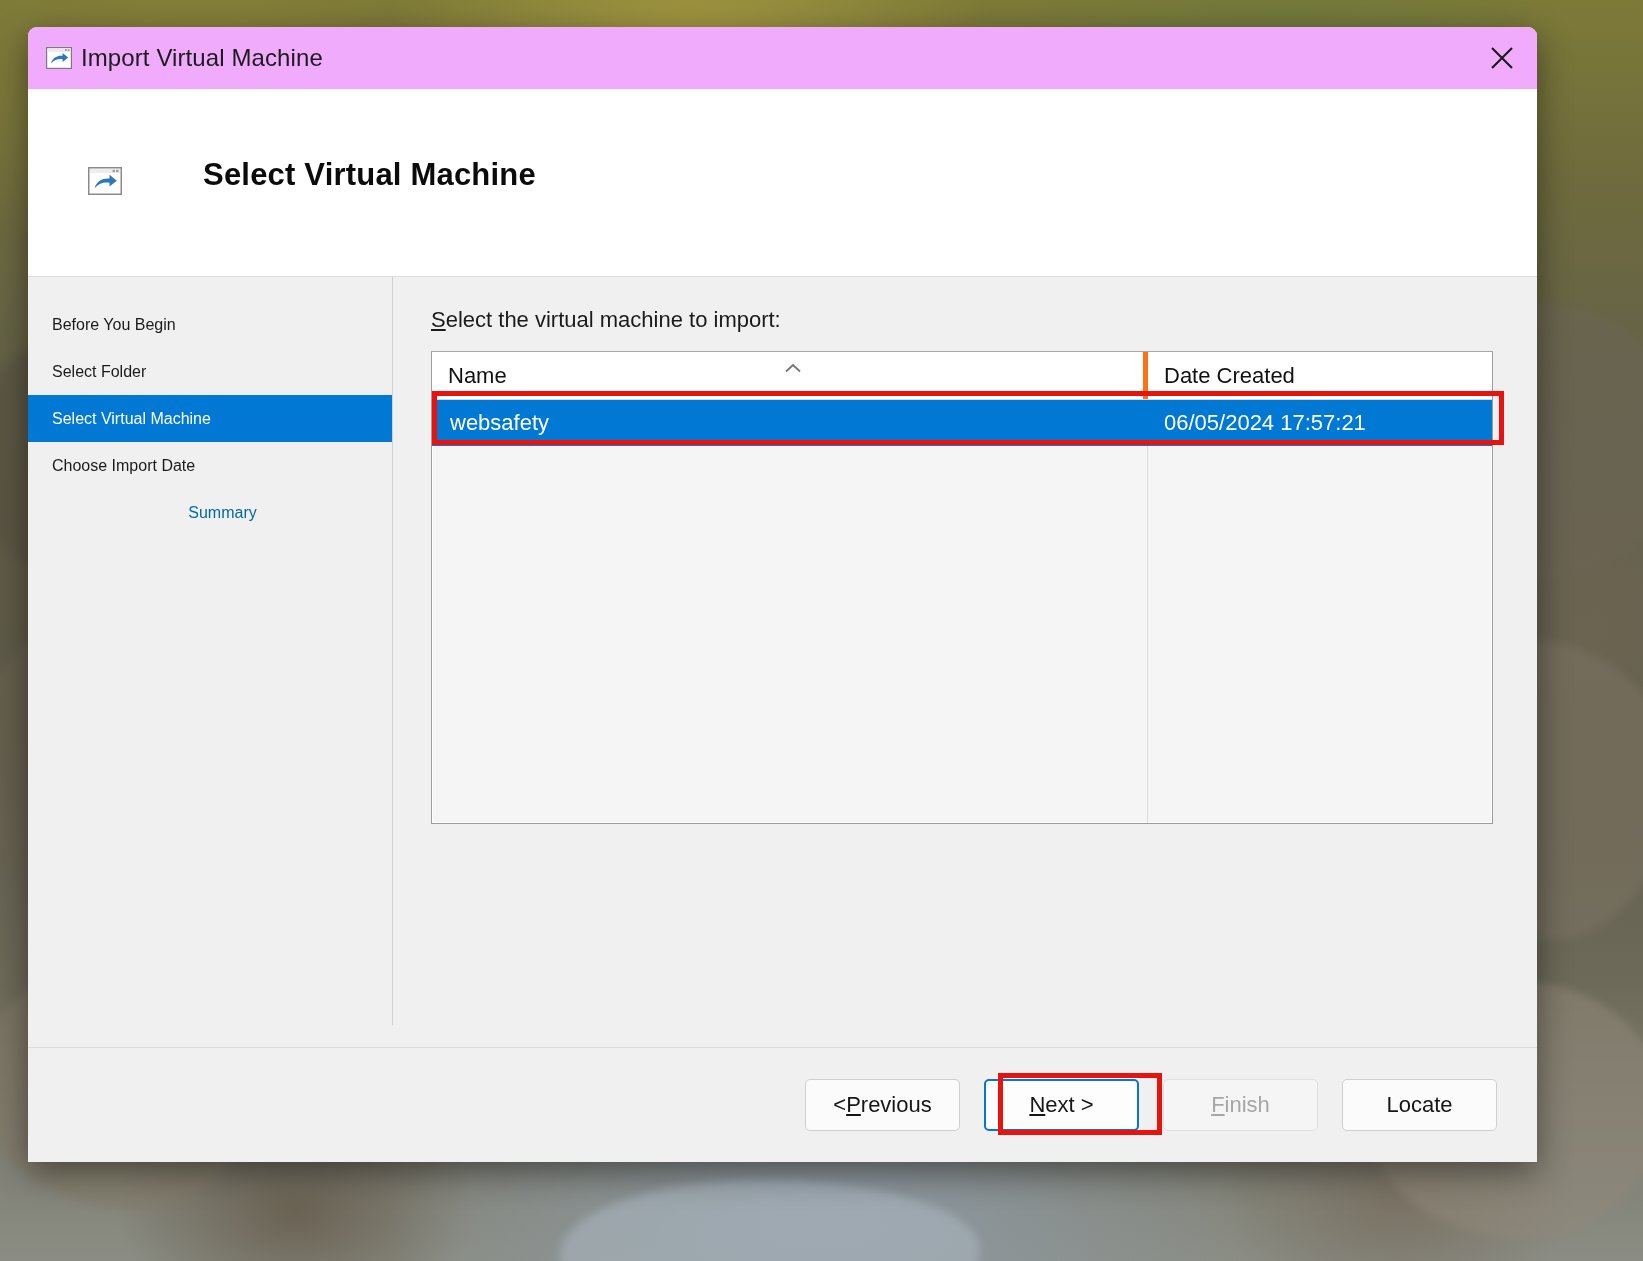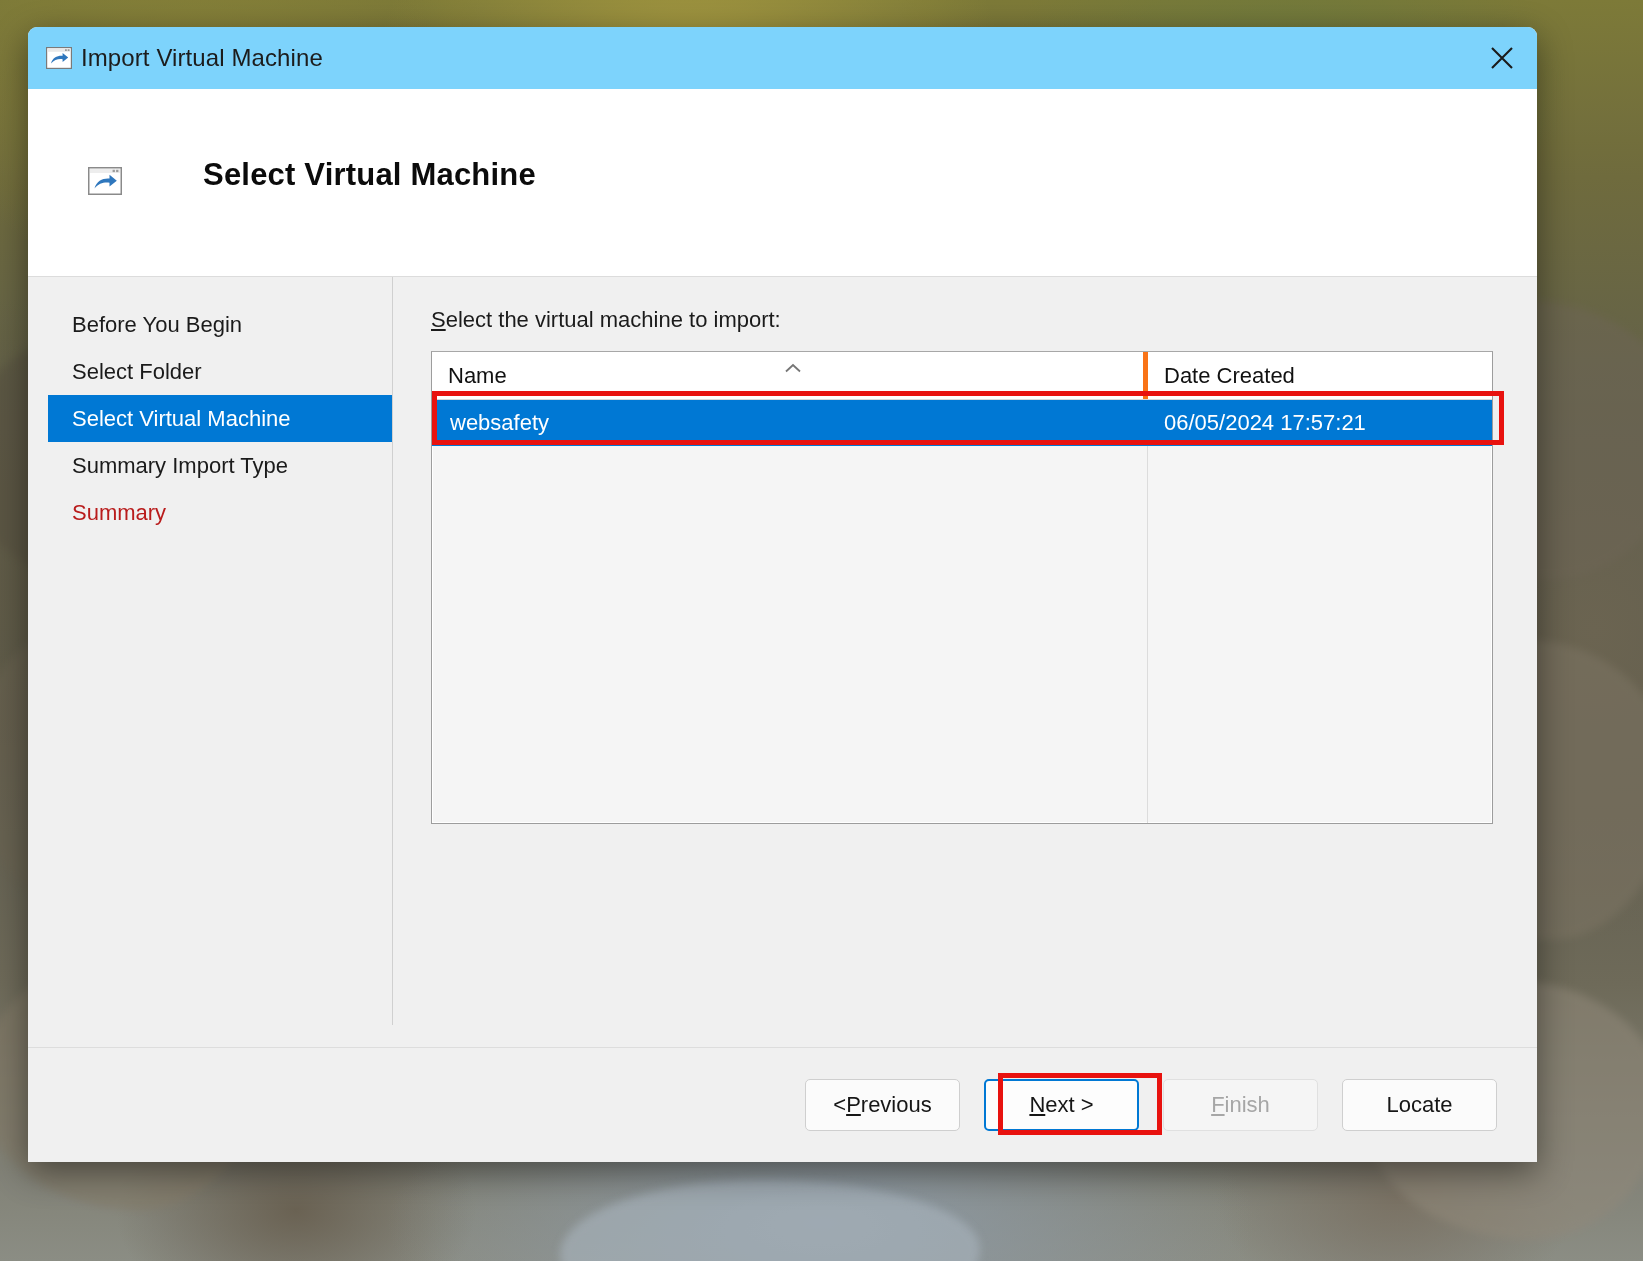--- a/index.html
+++ b/index.html
@@ -43,21 +43,21 @@
     box-shadow: 0 10px 34px rgba(0,0,0,.45);
     overflow: hidden;
     display: flex;
     flex-direction: column;
   }
 
   
   #titlebar {
     height: 62px;
     flex: 0 0 62px;
-    background: #7dd3fc;
+    background: #f0abfc;
     display: flex;
     align-items: center;
     padding-left: 18px;
     position: relative;
   }
   #titlebar .tb-icon { width: 26px; height: 22px; margin-right: 9px; flex: 0 0 auto; }
   #titlebar .tb-title {
     font-size: 24px;
     color: #1c1c1c;
     letter-spacing: .1px;
@@ -111,28 +111,27 @@
     content: "";
     position: absolute;
     right: 0; top: 0;
     width: 1px; height: 748px;
     background: #d0d0d0;
   }
   .nav-item {
     height: 47px;
     line-height: 47px;
     padding-left: 24px;
-    font-size: 22px;
+    font-size: 16px;
     color: #1b1b1b;
     white-space: nowrap;
     cursor: default;
-    margin-left: 20px;
   }
   .nav-item.selected { background: #0078d4; color: #ffffff; }
-  .nav-item.disabled { color: #b91c1c; }
+  .nav-item.disabled { color: #0369a1; text-align: center; }
 
   
   #content {
     flex: 1 1 auto;
     padding: 30px 44px 0 38px;
     min-width: 0;
   }
   #content-label {
     font-size: 22px;
     color: #1b1b1b;
@@ -286,21 +285,21 @@
       <div class="nav-item">
         <span>Before You Begin</span>
       </div>
       <div class="nav-item">
         <span>Select Folder</span>
       </div>
       <div class="nav-item selected">
         <span>Select Virtual Machine</span>
       </div>
       <div class="nav-item">
-        <span>Summary Import Type</span>
+        <span>Choose Import Date</span>
       </div>
       <div class="nav-item disabled">
         <span>Summary</span>
       </div>
     </div>
 
     <div id="content">
       <div id="content-label"><u>S</u><span>elect the virtual machine to import:</span></div>
 
       <div id="listview">

